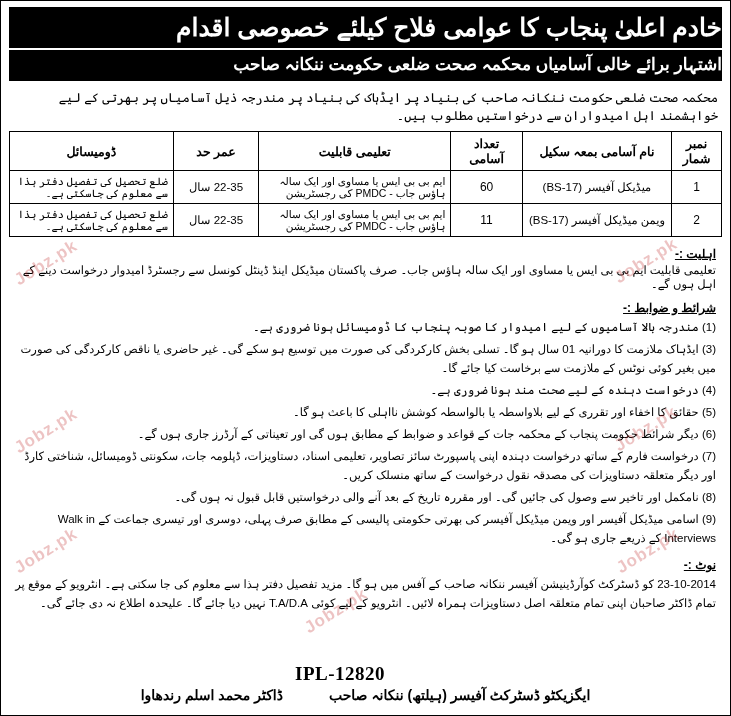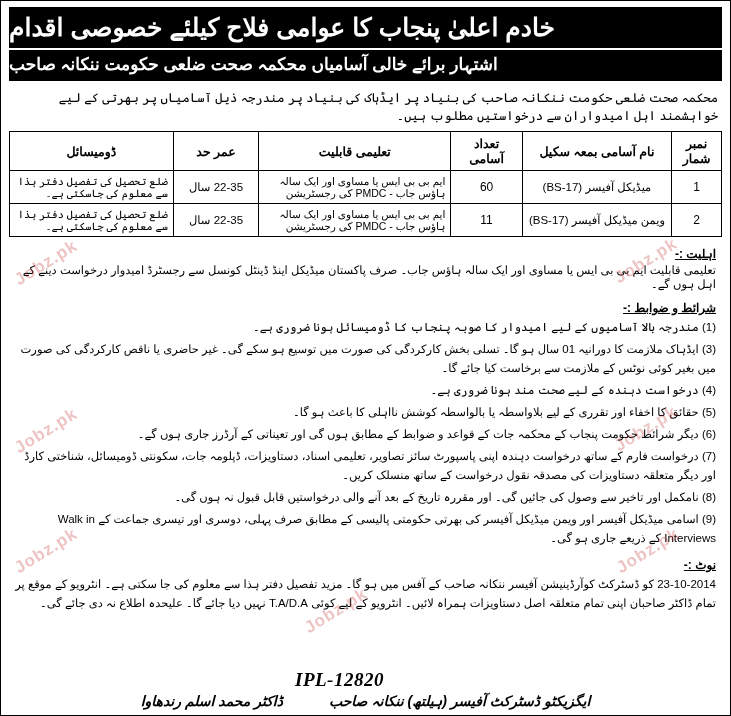--- a/index.html
+++ b/index.html
@@ -14,21 +14,21 @@
     position:relative;
     width:731px;height:716px;
     box-sizing:border-box;
     padding:6px 8px 4px 8px;
     border:1px solid #000;
     background:#fff;
   }
   
   .banner{
     background:#000;color:#fff;
-    text-align:left;
+    text-align:right;
     direction:rtl;
     font-weight:bold;
     letter-spacing:0.5px;
   }
   .banner1{
     font-size:25px;
     line-height:34px;
     padding:3px 0 4px 0;
     margin:0 0 2px 0;
   }
@@ -97,24 +97,23 @@
   .listitem{
     direction:rtl;
     text-align:right;
     font-size:11.5px;
     line-height:19px;
     margin:3px 6px 3px 6px;
   }
   
   .footer{
     position:absolute;
-    left:0;right:0;bottom:6px;
+    left:0;right:0;bottom:12px;
     padding:0 14px;
     box-sizing:border-box;
-    font-style:italic;
   }
   .ipl{
     font-size:19px;
     font-weight:bold;
     font-family:"Liberation Serif", serif;
     letter-spacing:0.5px;
     margin-bottom:2px;
     text-align:left;
     padding-left:280px;
   }

